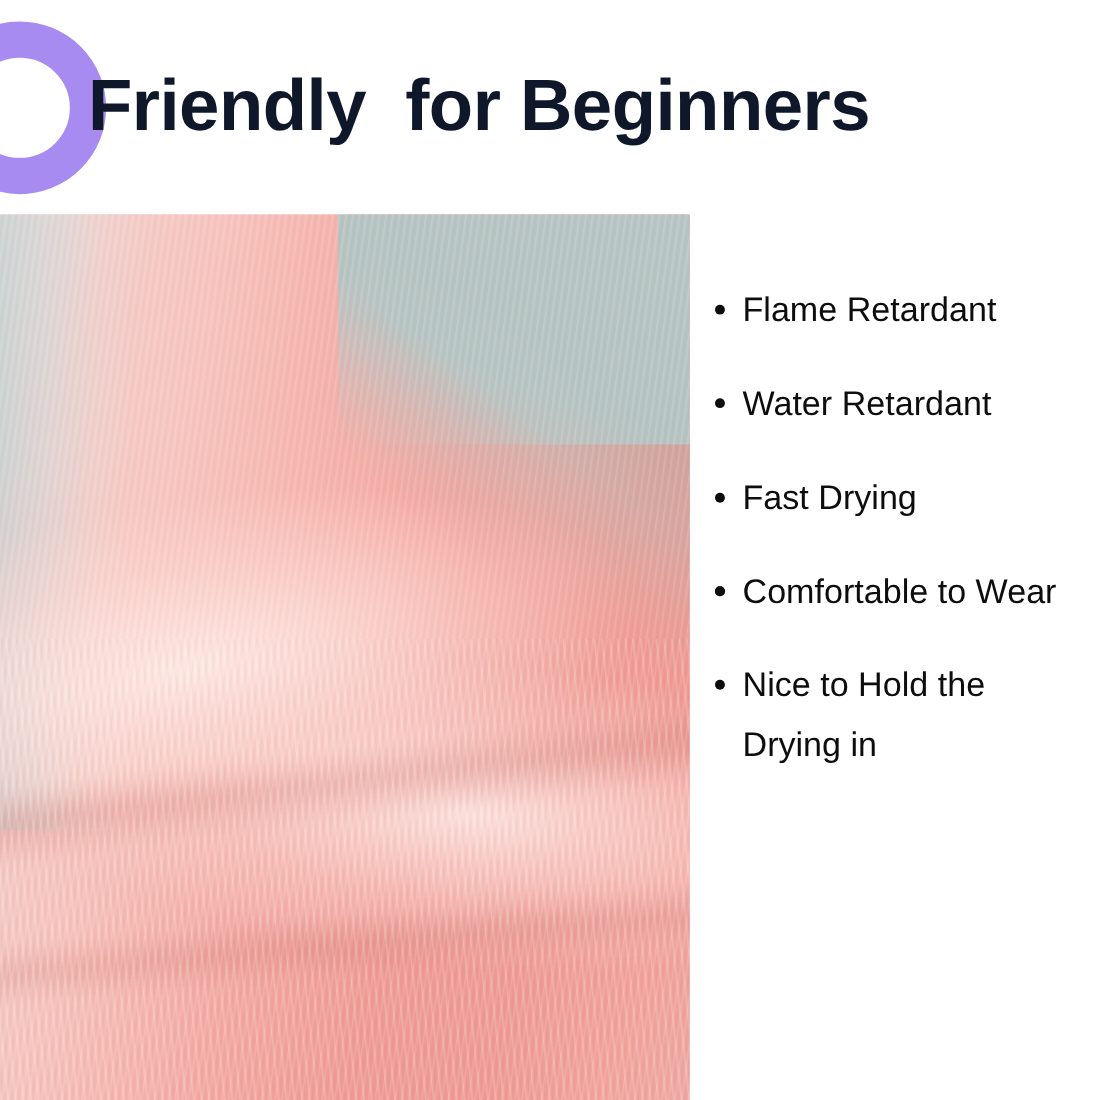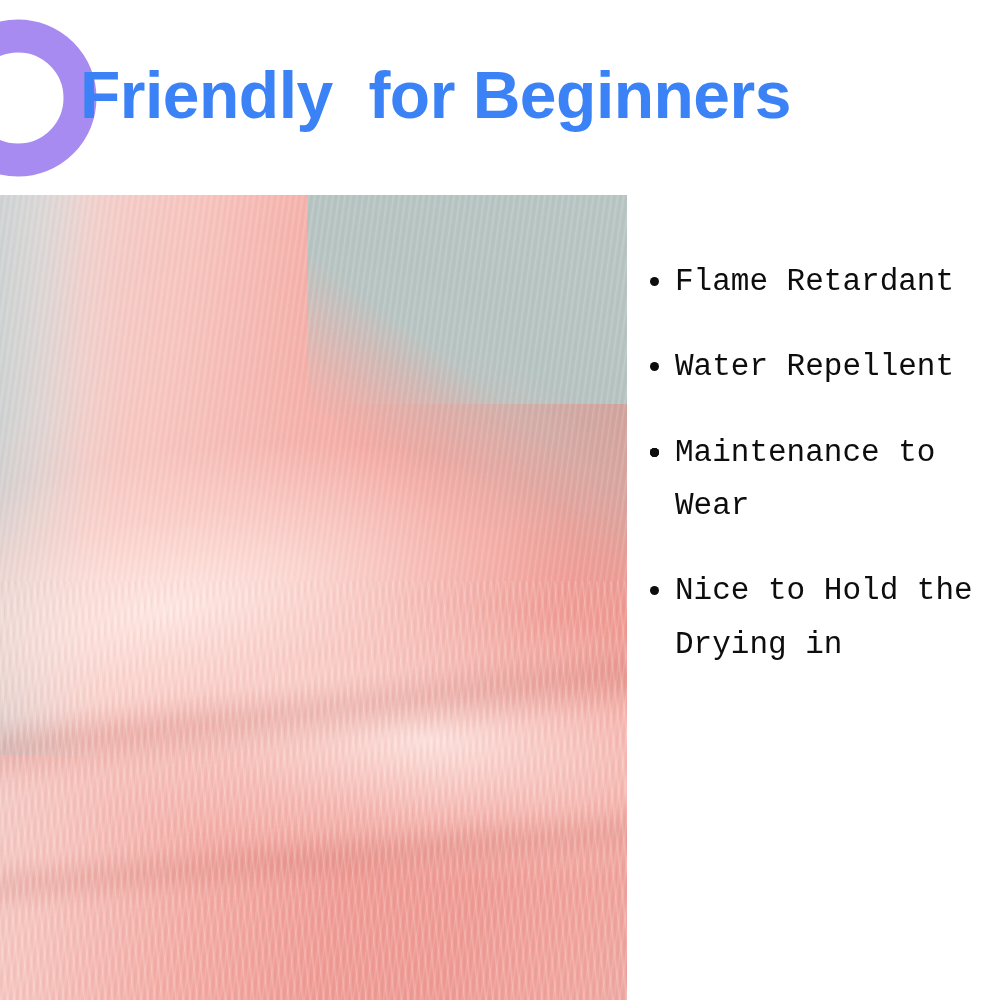--- a/index.html
+++ b/index.html
@@ -34,21 +34,21 @@
   
   .page-title {
     position: absolute;
     left: 80px;
     top: 62px;
     margin: 0;
     font-size: 66px;
     font-weight: bold;
     line-height: 1;
     letter-spacing: -0.5px;
-    color: #3b82f6;
+    color: #0f172a;
     white-space: pre;
     font-family: "Liberation Sans", sans-serif;
   }
 
   
   .photo-panel {
     position: absolute;
     left: 0px;
     top: 195px;
     width: 627px;
@@ -213,21 +213,21 @@
     padding: 0;
     list-style: none;
   }
   .feature-item {
     position: relative;
     padding-left: 27px;
     margin-bottom: 32px;
     font-size: 31px;
     line-height: 1.72;
     color: #0d0d0d;
-    font-family: Liberation Mono, monospace;
+    font-family: Liberation Sans, sans-serif;
   }
   .feature-item:last-child { margin-bottom: 0; }
   .feature-bullet {
     position: absolute;
     left: 2px;
     top: 22px;
     width: 9px;
     height: 9px;
     border-radius: 50%;
     background: #0d0d0d;
@@ -262,31 +262,32 @@
     </div>
   </div>
 
   <ul class="features">
     <li class="feature-item">
       <span class="feature-bullet"></span>
       <span>Flame Retardant</span>
     </li>
     <li class="feature-item">
       <span class="feature-bullet"></span>
-      <span>Water Repellent</span>
-    </li>
-    <li class="feature-item">
-      <span class="feature-bullet"></span>
-    </li>
-    <li class="feature-item">
-      <span class="feature-bullet"></span>
-    </li>
-    <li class="feature-item">
-      <span class="feature-bullet"></span>
-      <span>Maintenance to Wear</span>
+      <span>Water Retardant</span>
+    </li>
+    <li class="feature-item">
+      <span class="feature-bullet"></span>
+      <span>Fast Drying</span>
+    </li>
+    <li class="feature-item">
+      <span class="feature-bullet"></span>
+    </li>
+    <li class="feature-item">
+      <span class="feature-bullet"></span>
+      <span>Comfortable to Wear</span>
     </li>
     <li class="feature-item">
       <span class="feature-bullet"></span>
       <span>Nice to Hold the Drying in</span>
     </li>
   </ul>
 
 </div>
 
 </body></html>

